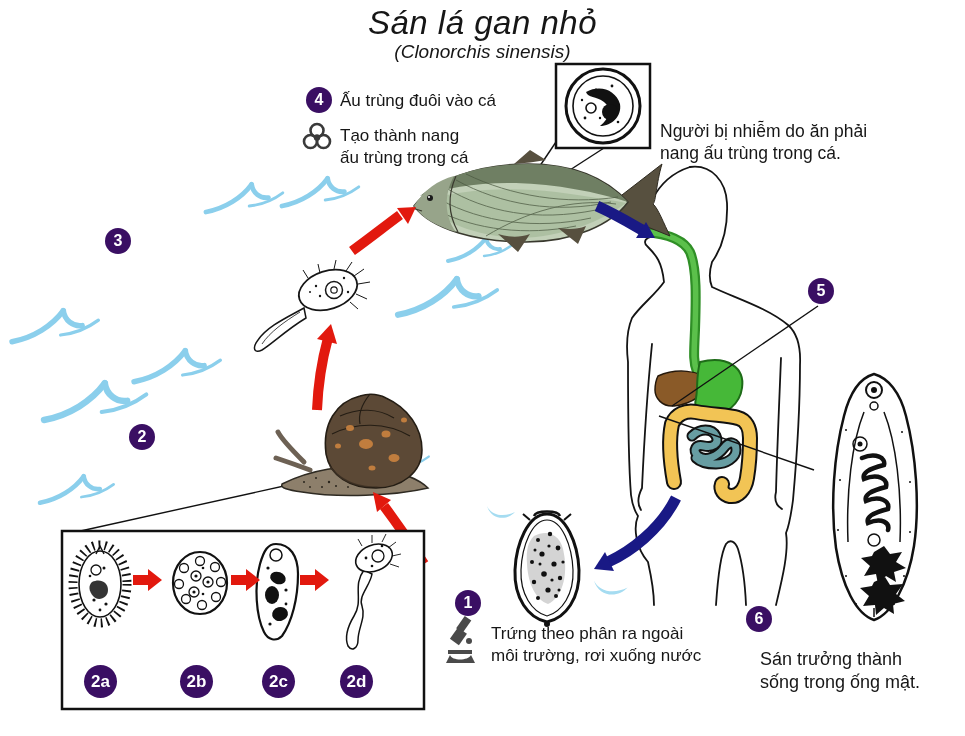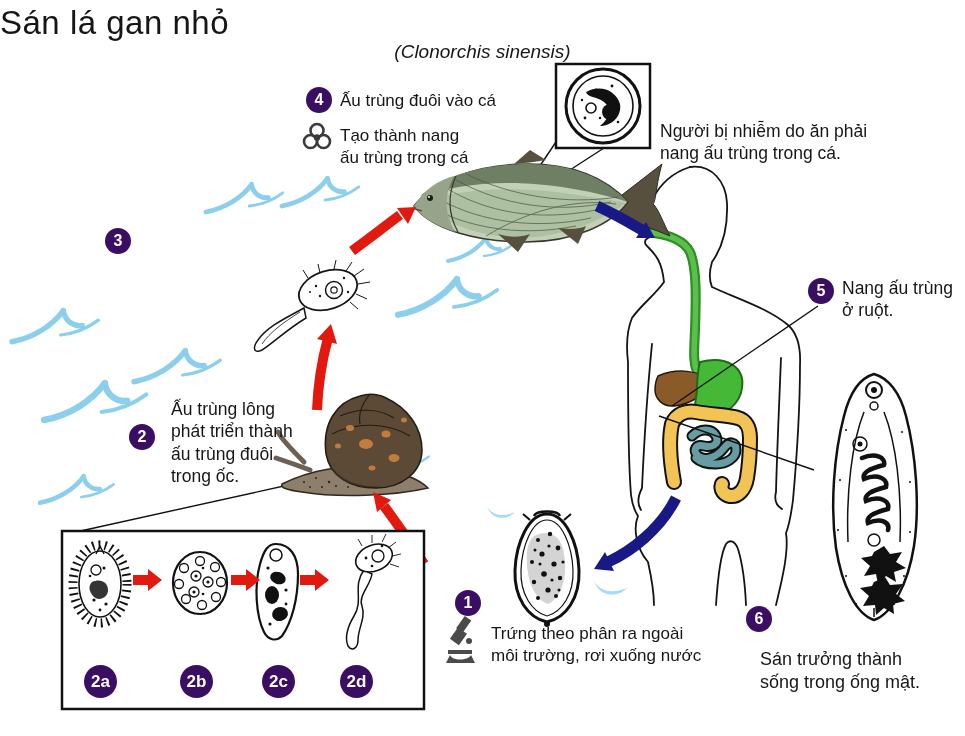--- a/index.html
+++ b/index.html
@@ -3,21 +3,21 @@
 <meta charset="utf-8">
 <style>
   html,body{margin:0;padding:0;background:#fff;}
   #canvas{
     position:relative;width:965px;height:736px;background:#fff;overflow:hidden;
     font-family:"Liberation Sans","DejaVu Sans",sans-serif;color:#161616;
   }
   #art{position:absolute;left:0;top:0;z-index:1;}
   .label{position:absolute;z-index:3;font-size:17px;line-height:1.28;white-space:pre-line;color:#161616;}
   .label.bold{font-weight:bold;font-size:18px;}
-  .title{position:absolute;left:0;right:0;top:4px;text-align:left;font-size:33px;letter-spacing:.5px;z-index:3;}
+  .title{position:absolute;left:0;right:0;top:4px;text-align:center;font-size:33px;letter-spacing:.5px;z-index:3;font-style:italic;}
   .subtitle{position:absolute;left:0;right:0;top:41px;text-align:center;font-size:19px;font-style:italic;z-index:3;}
   .badge{
     position:absolute;z-index:4;width:26px;height:26px;border-radius:50%;
     background:#3a0f63;color:#fff;font-weight:bold;font-size:16px;
     display:flex;align-items:center;justify-content:center;
   }
   .badge.sub{width:33px;height:33px;font-size:17px;}
 </style>
 </head>
 <body>
@@ -354,28 +354,22 @@
   <div class="label" style="left:340px;top:125px">Tạo thành nang
 ấu trùng trong cá</div>
   <div class="label" style="left:340px;top:90px">Ấu trùng đuôi vào cá</div>
 
   <div class="label" style="left:660px;top:120px;font-size:17.5px">Người bị nhiễm do ăn phải
 nang ấu trùng trong cá.</div>
 
   <div class="badge" style="left:105px;top:228px">3</div>
 
   <div class="badge" style="left:129px;top:424px">2</div>
-  <div class="label" style="left:171px;top:398px;font-size:17.5px">Ấu trùng lông
-phát triển thành
-ấu trùng đuôi
-trong ốc.</div>
 
   <div class="badge" style="left:808px;top:278px">5</div>
-  <div class="label" style="left:842px;top:277px;font-size:17.5px">Nang ấu trùng
-ở ruột.</div>
 
   <div class="badge" style="left:455px;top:590px">1</div>
   <div class="label" style="left:491px;top:623px">Trứng theo phân ra ngoài
 môi trường, rơi xuống nước</div>
 
   <div class="badge" style="left:746px;top:606px">6</div>
   <div class="label" style="left:760px;top:648px;font-size:18px">Sán trưởng thành
 sống trong ống mật.</div>
 
   <div class="badge sub" style="left:84px;top:665px">2a</div>

